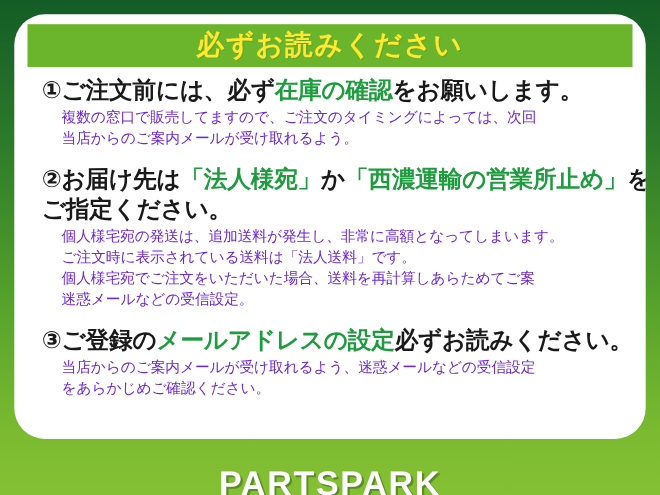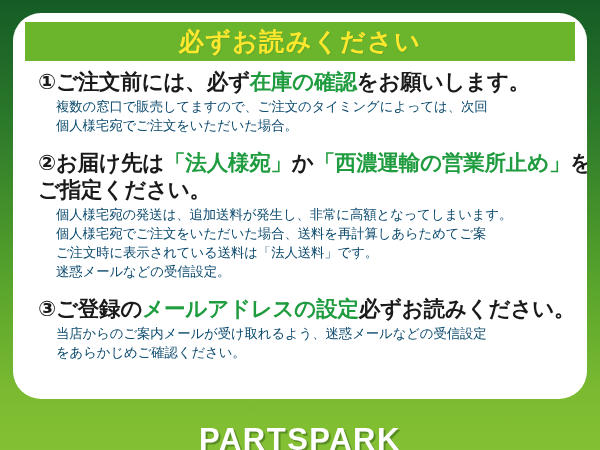--- a/index.html
+++ b/index.html
@@ -77,21 +77,21 @@
     letter-spacing: -0.2px;
     white-space: nowrap;
   }
   .item-head.wrap {
     white-space: normal;
   }
   .hl {
     color: #1f9c3f;
   }
   .item-sub {
-    color: #0c4a6e;
+    color: #6d28d9;
     font-size: 13.4px;
     line-height: 1.42;
     letter-spacing: -0.1px;
     padding-left: 18px;
     margin-top: 2px;
   }
   .item-sub div {
     white-space: nowrap;
   }
 
@@ -132,32 +132,32 @@
     </div>
 
     <div id="items">
 
       <div class="item" id="item-1">
         <div class="item-head">
           <span>①</span><span>ご注文前には、必ず</span><span class="hl">在庫の確認</span><span>をお願いします。</span>
         </div>
         <div class="item-sub">
           <div>複数の窓口で販売してますので、ご注文のタイミングによっては、次回</div>
-          <div>個人様宅宛でご注文をいただいた場合。</div>
+          <div>当店からのご案内メールが受け取れるよう。</div>
         </div>
       </div>
 
       <div class="item" id="item-2">
         <div class="item-head wrap">
           <span>②</span><span>お届け先は</span><span class="hl">「法人様宛」</span><span>か</span><span class="hl">「西濃運輸の営業所止め」</span><span>をご指定ください。</span>
         </div>
         <div class="item-sub">
           <div>個人様宅宛の発送は、追加送料が発生し、非常に高額となってしまいます。</div>
+          <div>ご注文時に表示されている送料は「法人送料」です。</div>
           <div>個人様宅宛でご注文をいただいた場合、送料を再計算しあらためてご案</div>
-          <div>ご注文時に表示されている送料は「法人送料」です。</div>
           <div>迷惑メールなどの受信設定。</div>
         </div>
       </div>
 
       <div class="item" id="item-3">
         <div class="item-head">
           <span>③</span><span>ご登録の</span><span class="hl">メールアドレスの設定</span><span>必ずお読みください。</span>
         </div>
         <div class="item-sub">
           <div>当店からのご案内メールが受け取れるよう、迷惑メールなどの受信設定</div>

